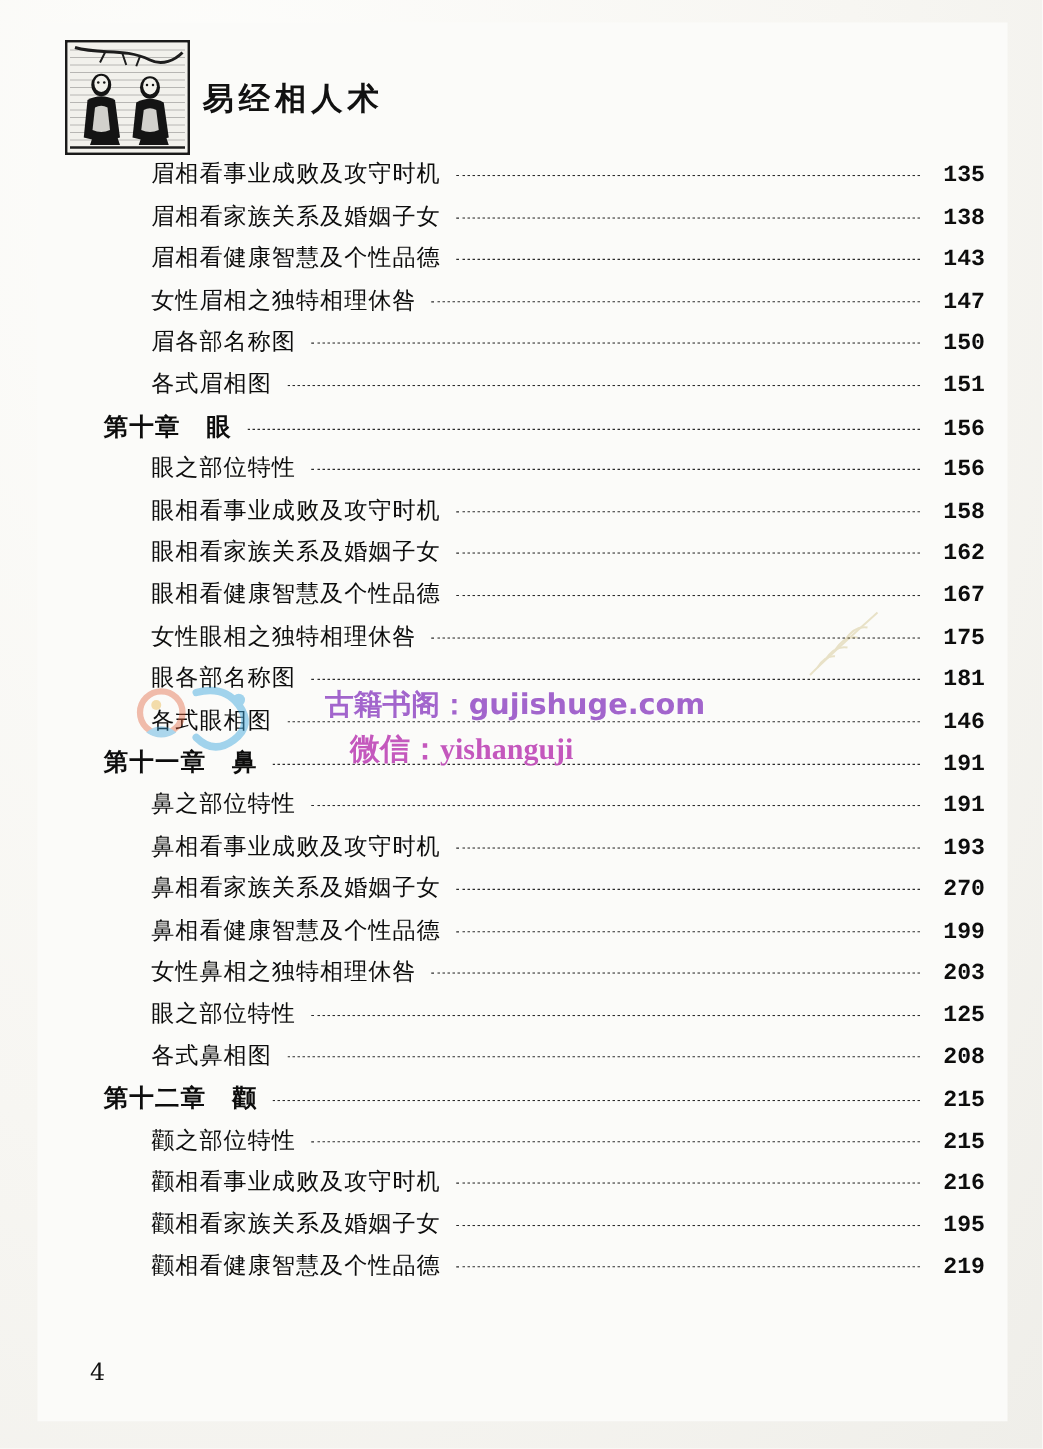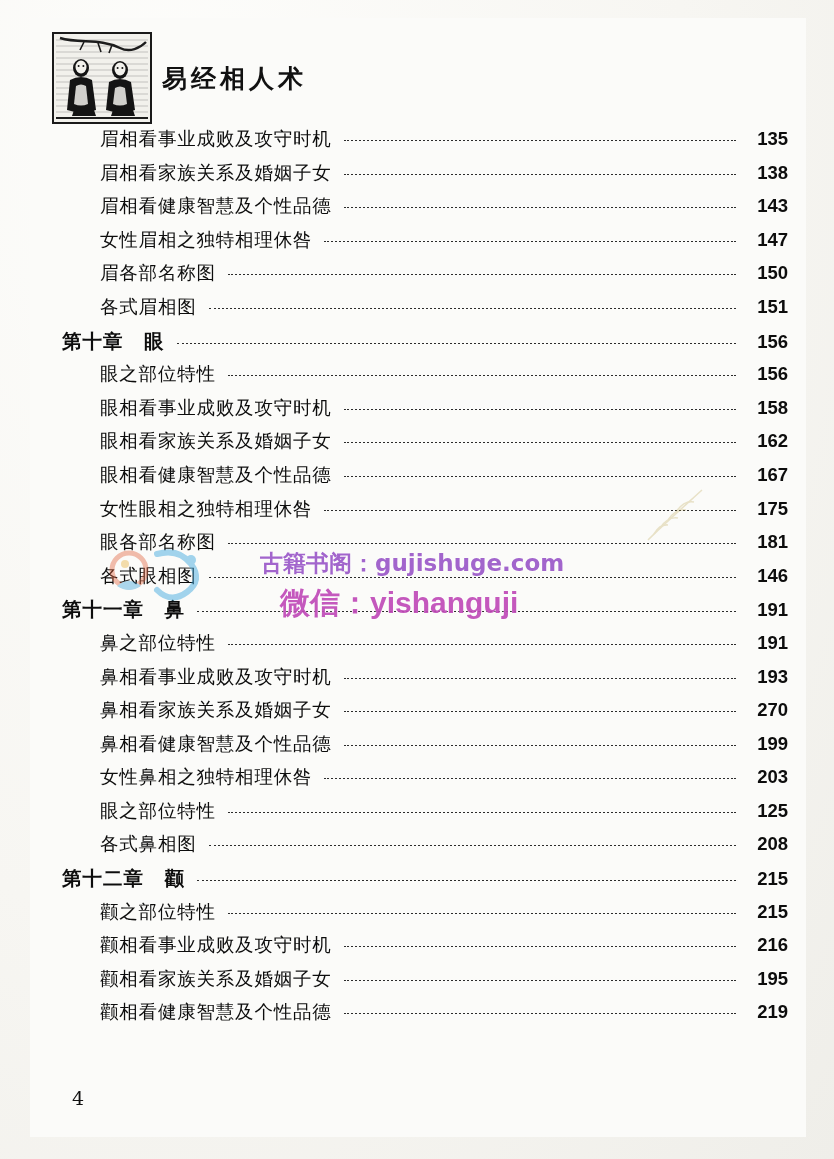--- a/index.html
+++ b/index.html
@@ -56,21 +56,21 @@
     font-family: "DejaVu Serif", serif;
     font-size: 25px;
     font-weight: bold;
     letter-spacing: 4px;
     color: #111;
   }
 
   
   .toc {
     position: absolute;
-    left: 10px;
+    left: 31px;
     top: 108px;
     right: 18px;
   }
   .toc-row {
     display: flex;
     align-items: baseline;
     height: 33.6px;
     font-size: 18.5px;
     color: #0d0d0d;
     white-space: nowrap;
@@ -100,21 +100,21 @@
     content: "";
     display: block;
     height: 0;
     border-bottom: 2px dotted #2b2b2b;
     position: relative;
     top: -1px;
   }
   .pageno {
     width: 42px;
     text-align: right;
-    font-family: Liberation Sans, sans-serif;
+    font-family: Liberation Mono, monospace;
     font-size: 18.5px;
     font-weight: bold;
     color: #0d0d0d;
   }
   .indent-0 { padding-left: 22px; }
   .indent-1 { padding-left: 60px; }
 
   .folio {
     position: absolute;
     left: 42px;
@@ -142,22 +142,22 @@
     font-weight: bold;
     color: #9b59c9;
     opacity: 0.92;
     white-space: nowrap;
     text-shadow: 0 0 2px rgba(255,255,255,0.8);
   }
   .wm-text2 {
     position: absolute;
     left: 185px;
     top: 63px;
-    font-family: Liberation Sans, sans-serif;
-    font-size: 30px;
+    font-family: Liberation Serif, serif;
+    font-size: 24px;
     font-weight: bold;
     color: #c04bb8;
     opacity: 0.92;
     white-space: nowrap;
     text-shadow: 0 0 2px rgba(255,255,255,0.8);
   }
   .wm-logo {
     position: absolute;
     left: 0;
     top: 10px;

